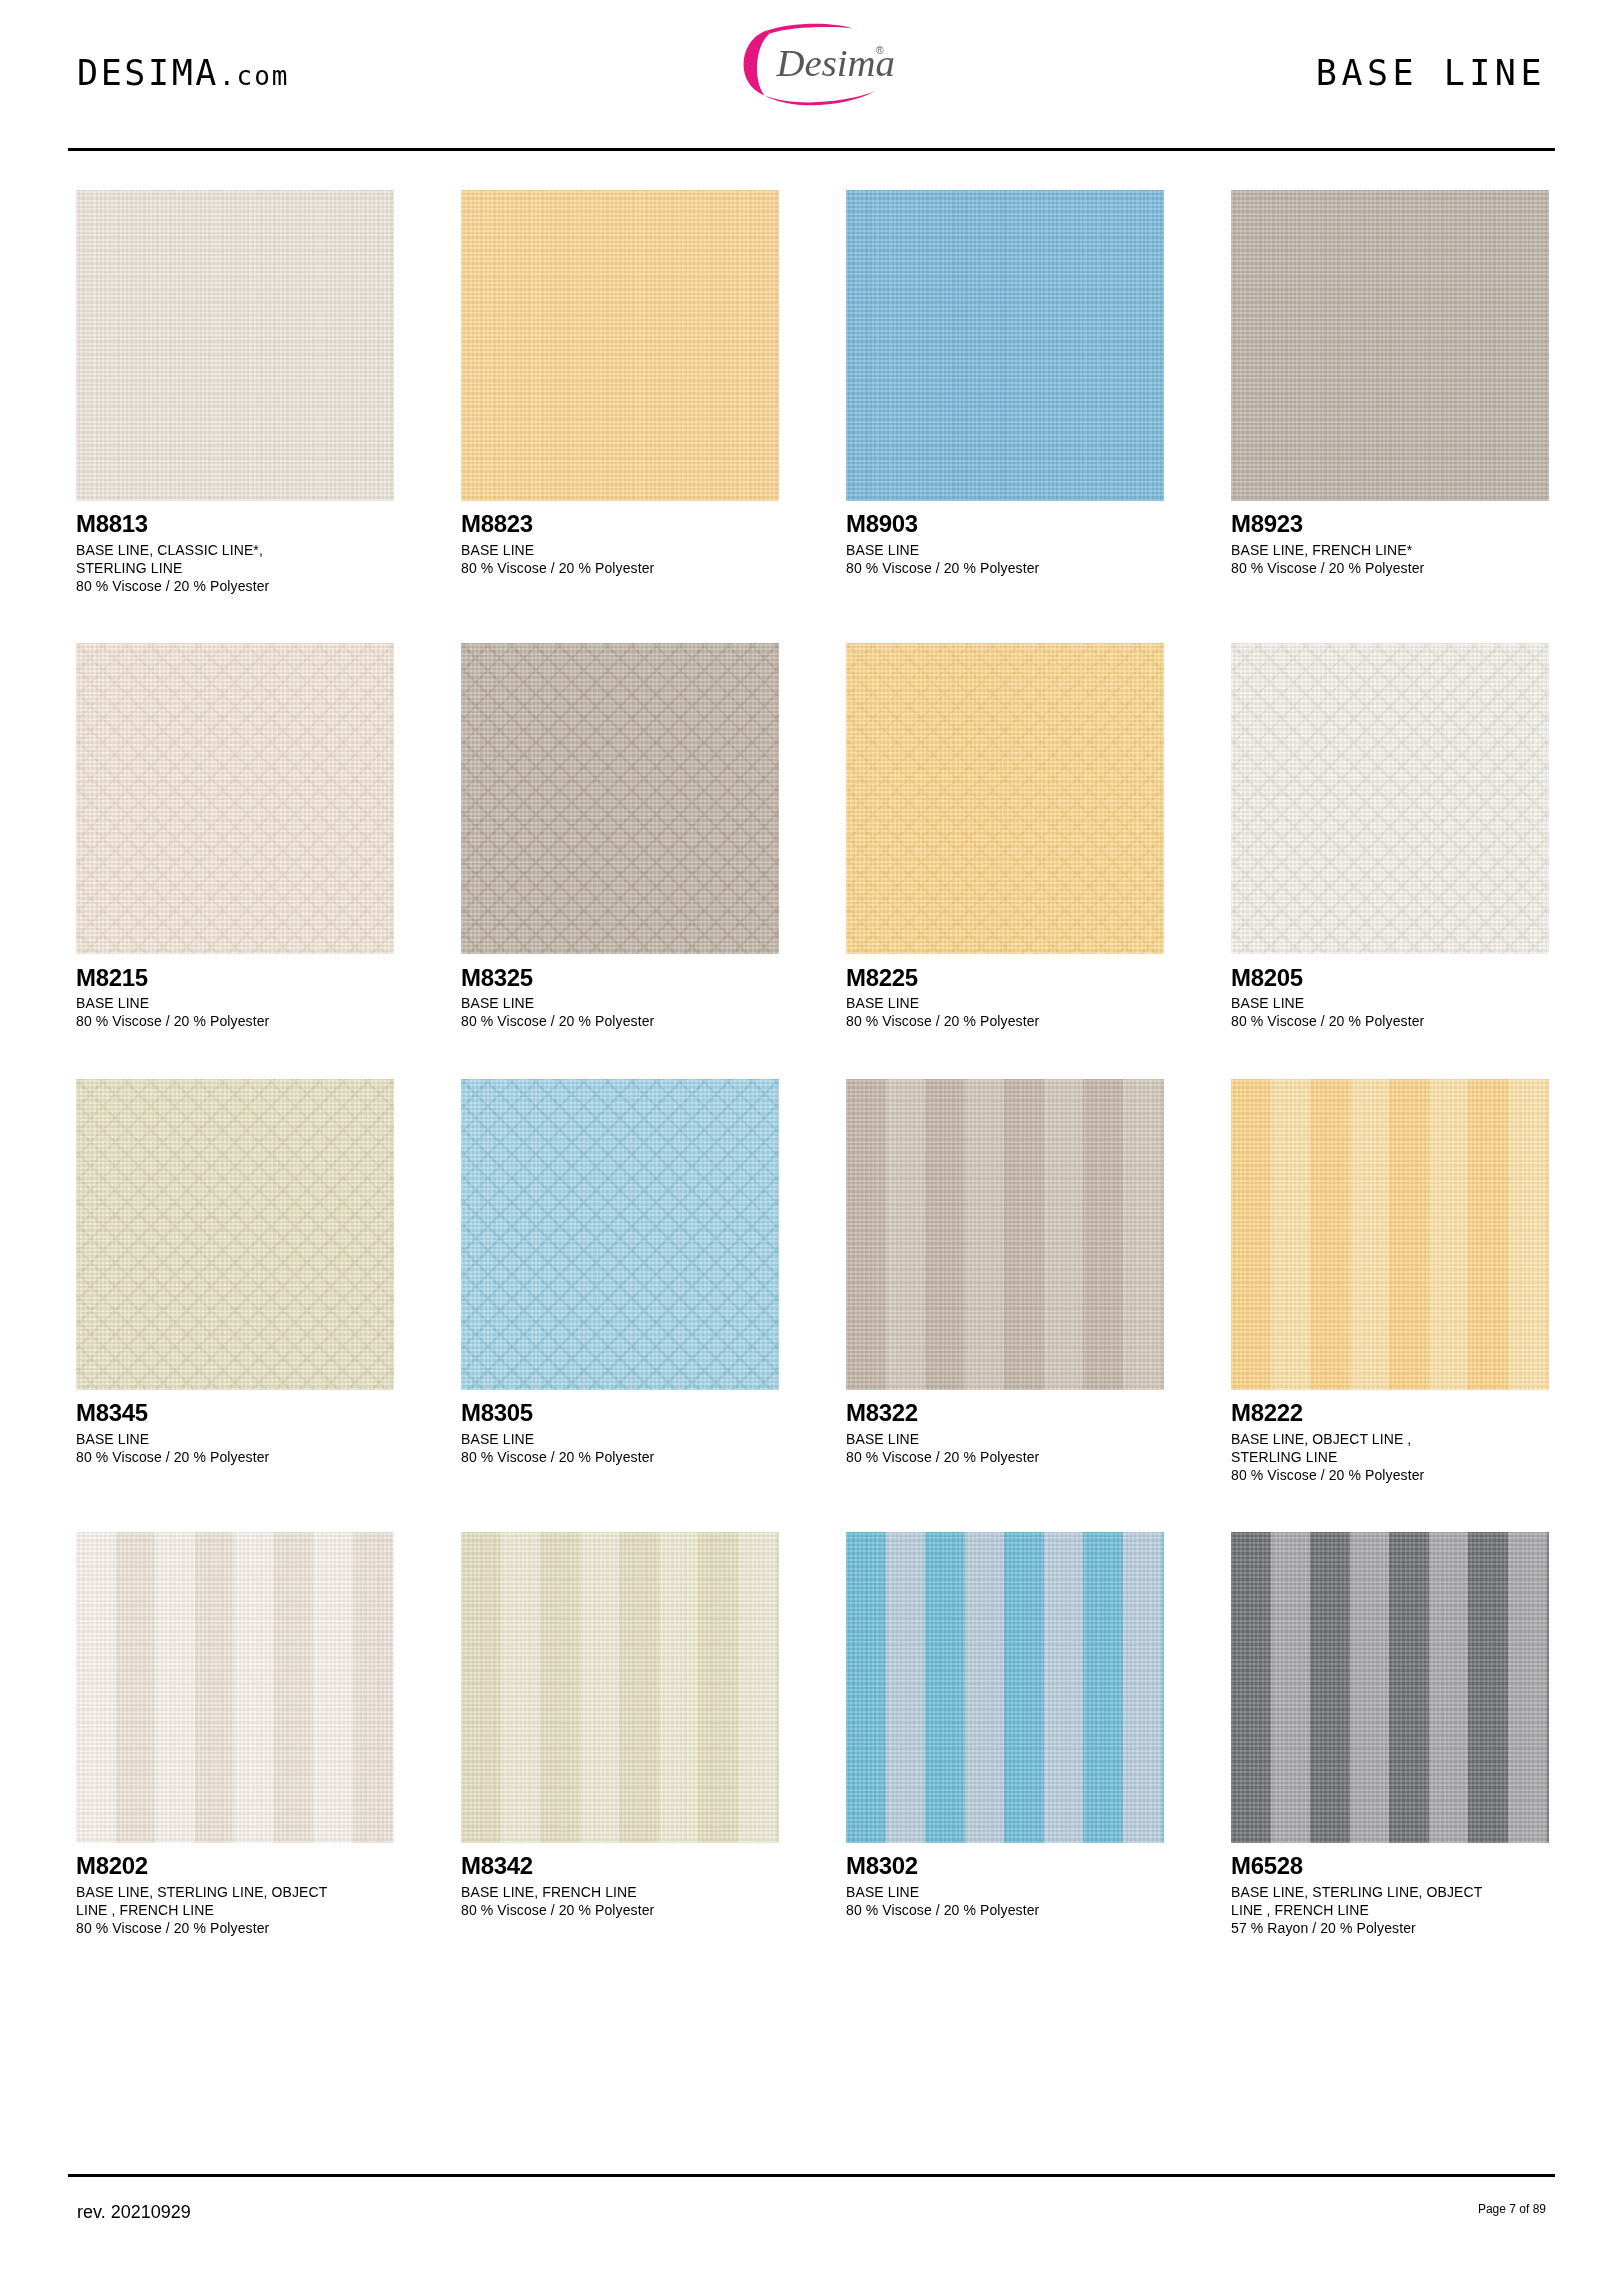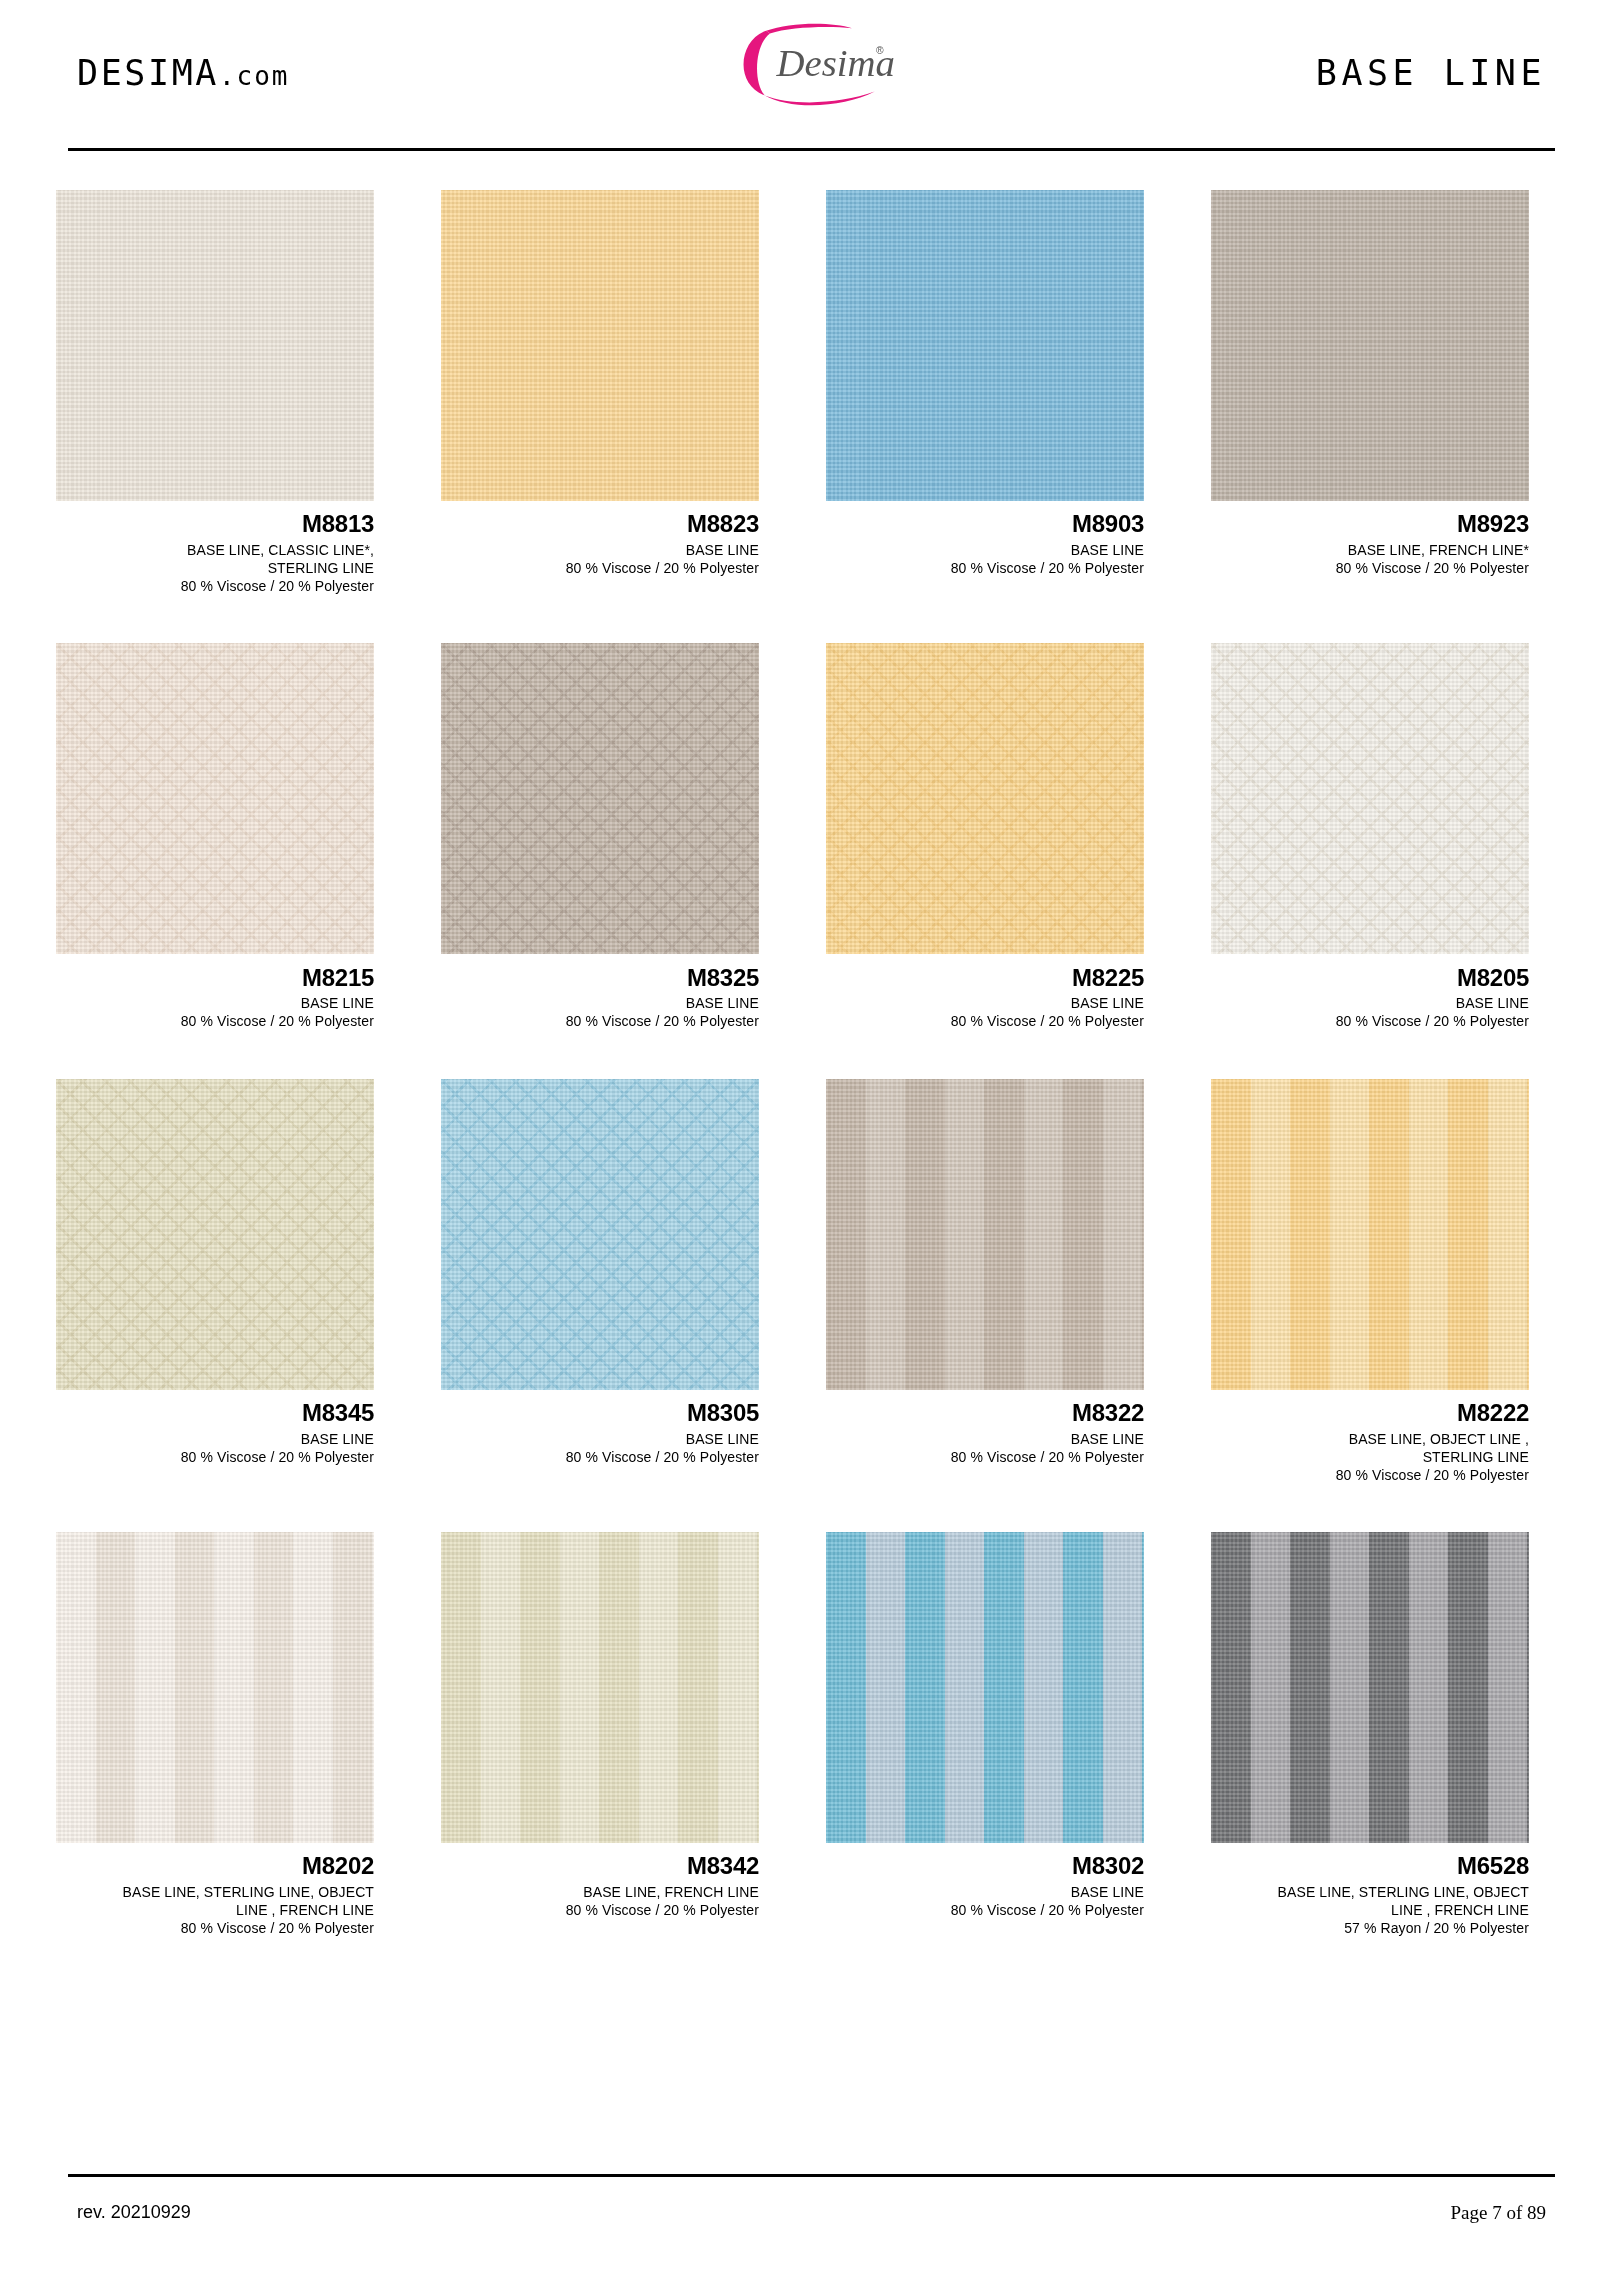--- a/index.html
+++ b/index.html
@@ -33,27 +33,26 @@
     position:absolute; left:719px; top:14.3px; width:195px; height:97px;
   }
   .logo-wrap svg { display:block; }
   .hdr-rule {
     position:absolute; left:68px; top:148px; width:1487px; height:3.2px;
     background:#000;
   }
 
   
   .grid {
-    position:absolute; left:56px; top:190px;
+    position:absolute; left:76px; top:190px;
     width:1487px;
     display:grid;
     grid-template-columns:repeat(4, 318px);
     column-gap:67px;
     row-gap:48px;
-    text-align:right;
   }
   .cell { width:318px; }
   .swatch {
     width:318px; height:311px;
     position:relative;
     overflow:hidden;
     background:#eee;
   }
   .swatch .weave {
     position:absolute; inset:0;
@@ -84,22 +83,21 @@
     position:absolute; left:68px; top:2174px; width:1487px; height:2.6px;
     background:#000;
   }
   .ftr-left {
     position:absolute; left:77px; top:2202px;
     font-size:18px;
     text-align:center;
   }
   .ftr-right {
     position:absolute; right:77px; top:2202px;
-    font-size:19px;
-    font-family:Liberation Serif, serif;
+    font-size:12px;
   }
 </style>
 </head>
 <body>
 
 <div class="header">
   <div class="hdr-left"><span>DESIMA</span><span class="dotcom">.com</span></div>
 
   <div class="logo-wrap">
     <svg width="195" height="97" viewBox="0 0 300 150">

